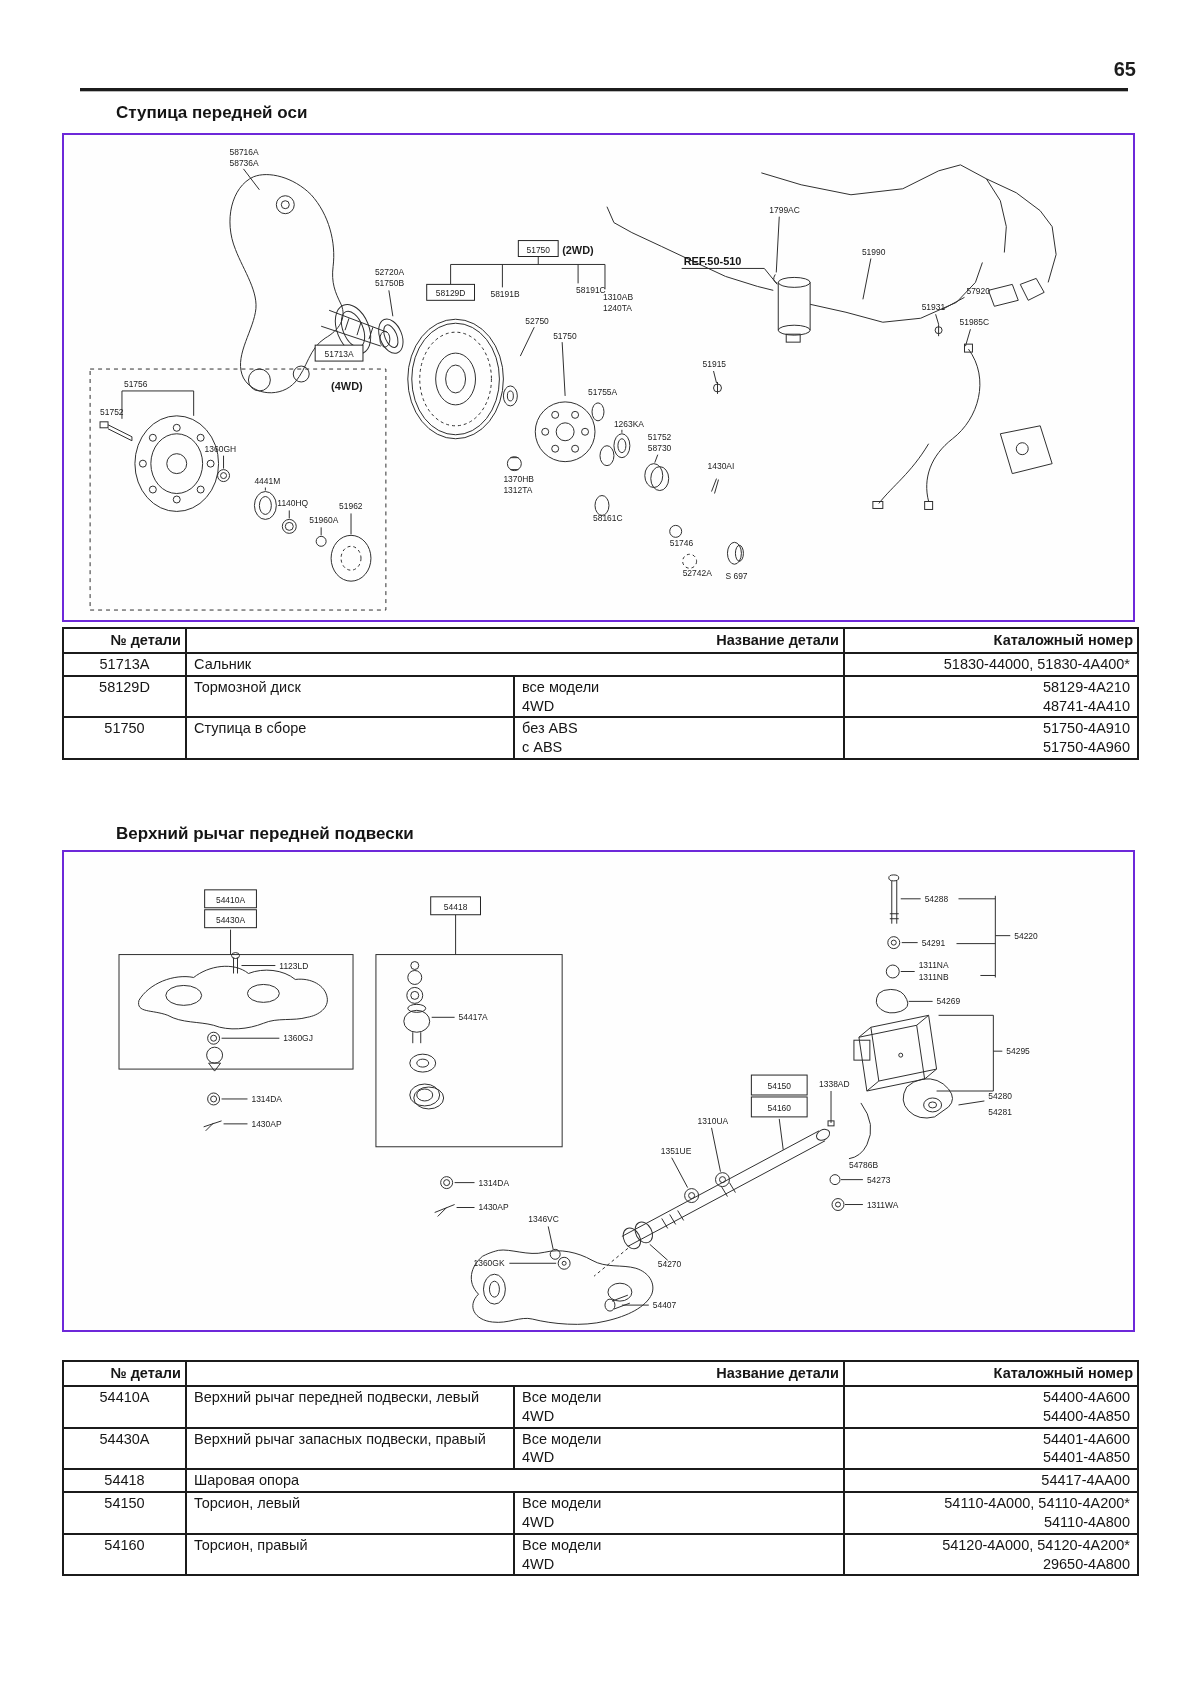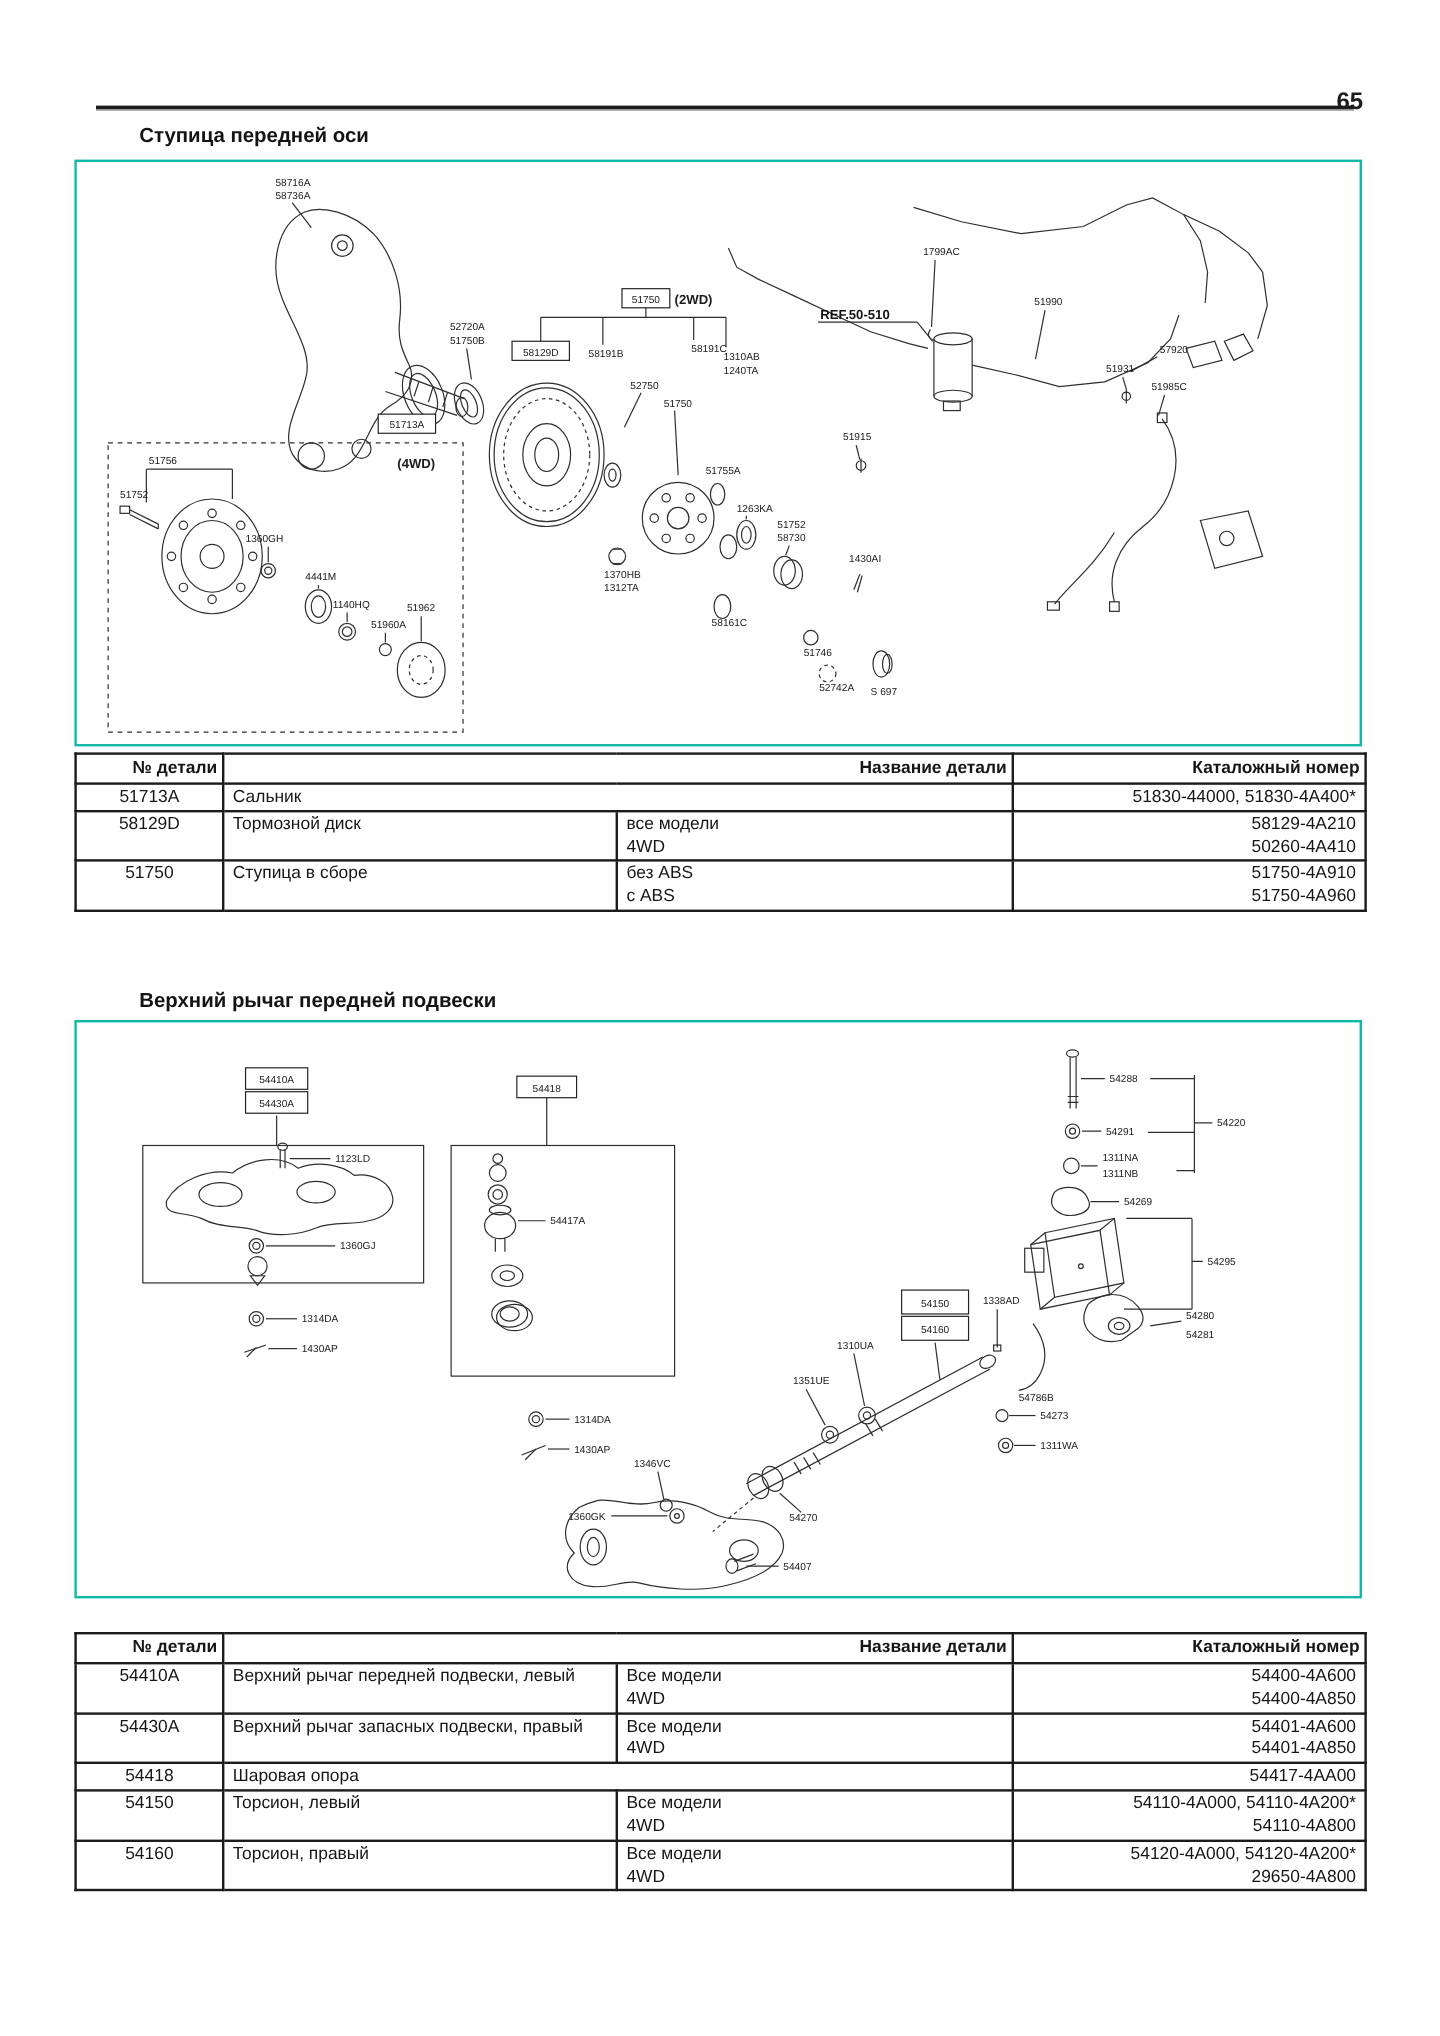--- a/index.html
+++ b/index.html
@@ -1,24 +1,24 @@
 <!DOCTYPE html>
 <html><head>
 <meta charset="utf-8">
 <style>
   html,body{margin:0;padding:0;background:#ffffff;}
   .page{position:relative;width:1200px;height:1697px;background:#fff;
         font-family:"Liberation Sans",sans-serif;color:#151515;overflow:hidden;}
   .hdr-title{position:absolute;top:58px;left:0;width:1200px;text-align:center;
              font-size:21px;font-weight:bold;letter-spacing:.2px;color:#1d1d1d;}
-  .hdr-num{position:absolute;top:74px;right:64px;font-size:20px;font-weight:bold;color:#1d1d1d;}
+  .hdr-num{position:absolute;top:58px;right:64px;font-size:20px;font-weight:bold;color:#1d1d1d;}
   .hdr-rule{position:absolute;top:88px;left:80px;width:1048px;height:3px;background:#1c1c1c;
             border-bottom:1px solid #b9b9b9;}
   .sec-title{position:absolute;left:80px;font-size:17px;font-weight:bold;color:#141414;margin-left:36px;}
-  .diag{position:absolute;left:62px;width:1073px;border:2px solid #14b8a6;background:#fefefe;box-sizing:border-box;}
+  .diag{position:absolute;left:62px;width:1073px;border:2px solid #6d28d9;background:#fefefe;box-sizing:border-box;}
   .diag svg{display:block;width:100%;height:100%;}
   .dwg path,.dwg line,.dwg polyline,.dwg ellipse,.dwg circle,.dwg rect
       {fill:none;stroke:#2e2e2e;stroke-width:1;}
   .ld{stroke:#3a3a3a;stroke-width:.8;}
   .dash{stroke-dasharray:3,3;}
   .lblbox{fill:#fff;stroke:#242424;stroke-width:1;}
   text.pl{font-family:"Liberation Sans",sans-serif;font-size:8.5px;fill:#1c1c1c;}
   text.md{font-family:"Liberation Sans",sans-serif;font-size:11px;fill:#1c1c1c;font-weight:bold;}
   text.ref{font-family:"Liberation Sans",sans-serif;font-size:11px;fill:#141414;font-weight:bold;}
   table.parts{position:absolute;left:62px;width:1075px;border-collapse:collapse;
@@ -263,21 +263,21 @@
     </tr>
     <tr>
       <td class="pn">58129D</td>
       <td>Тормозной диск</td>
       <td>
         <div>все модели</div>
         <div>4WD</div>
       </td>
       <td class="cat">
         <div>58129-4A210</div>
-        <div>50260-4A410</div>
+        <div>48741-4A410</div>
       </td>
     </tr>
     <tr>
       <td class="pn">51750</td>
       <td>Ступица в сборе</td>
       <td>
         <div>без ABS</div>
         <div>с ABS</div>
       </td>
       <td class="cat">

